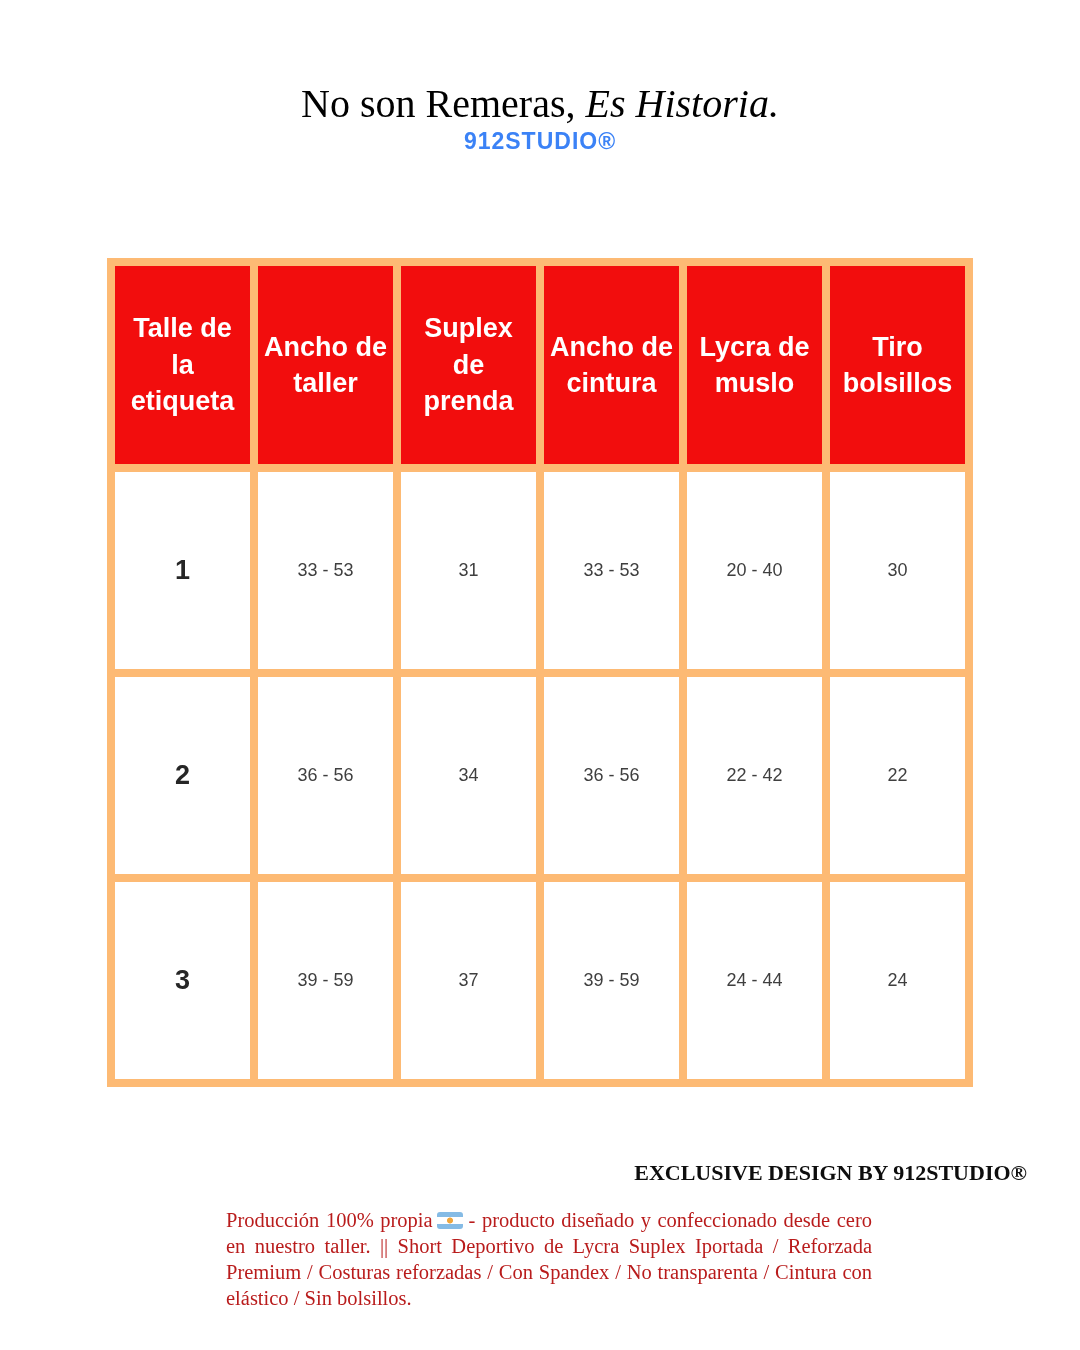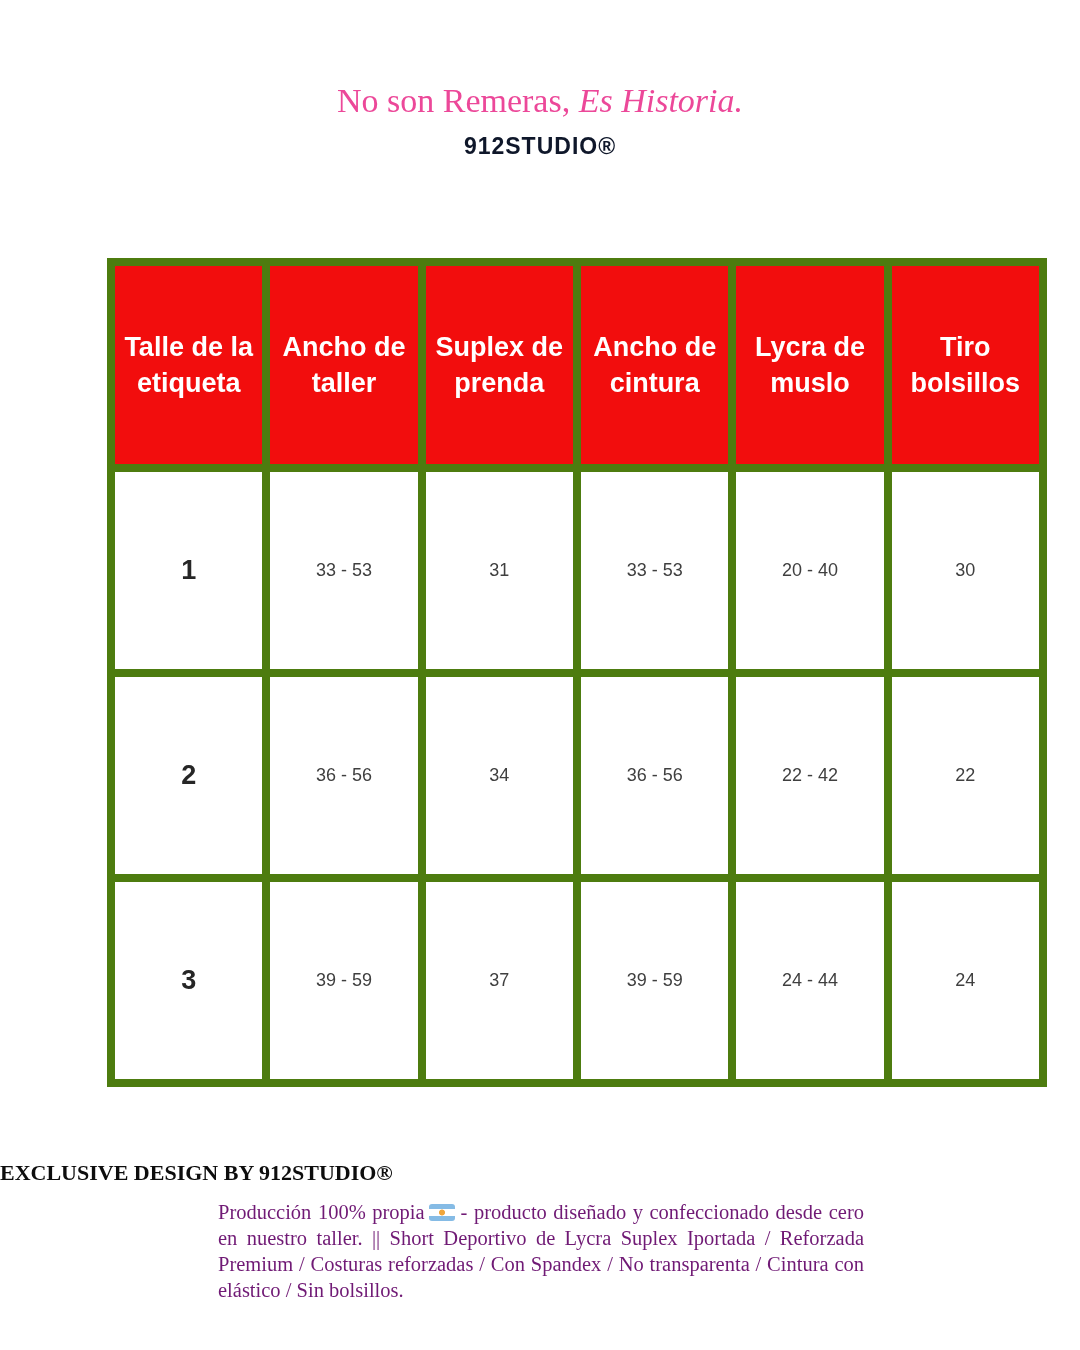--- a/index.html
+++ b/index.html
@@ -25,47 +25,47 @@
     top: 0;
     left: 0;
     width: 1080px;
     text-align: center;
   }
   .title {
     margin: 0;
     padding-top: 82px;
     font-family: "Liberation Serif", serif;
     font-weight: 400;
-    font-size: 34px;
+    font-size: 40px;
     line-height: 1.1;
-    color: #ec4899;
+    color: #000000;
     letter-spacing: 0px;
   }
   .title em {
     font-style: italic;
     font-weight: 400;
   }
   .brand {
-    margin-top: 14px;
+    margin-top: 2px;
     font-family: "Liberation Sans", sans-serif;
     font-weight: 700;
     font-size: 23px;
     letter-spacing: 1px;
-    color: #0f172a;
+    color: #3b82f6;
   }
 
   
   .size-table {
     position: absolute;
     left: 107px;
     top: 258px;
-    width: 940px;
+    width: 866px;
     border-collapse: separate;
     border-spacing: 8px;
-    background: #4d7c0f;
+    background: #fdba74;
     table-layout: fixed;
   }
   .size-table th {
     background: #f20d0d;
     color: #ffffff;
     font-family: "Liberation Sans", sans-serif;
     font-weight: 700;
     font-size: 27px;
     line-height: 1.35;
     text-align: center;
@@ -89,36 +89,36 @@
     color: #262626;
     font-size: 27px;
   }
 
   
   .footer-heading {
     position: absolute;
     top: 1160px;
     left: 0;
     width: 1027px;
-    text-align: left;
+    text-align: right;
     font-family: "Liberation Serif", serif;
     font-weight: 700;
     font-size: 22px;
     color: #0d0d0d;
   }
   .description {
     position: absolute;
     top: 1199px;
     left: 218px;
     width: 646px;
-    margin: 0;
+    margin: 8px;
     font-family: "Liberation Serif", serif;
     font-size: 20.5px;
     line-height: 26px;
-    color: #701a75;
+    color: #b91c1c;
     text-align: justify;
   }
   .flag {
     display: inline-block;
     width: 26px;
     height: 17px;
     border-radius: 3px;
     margin: 0 6px 0 4px;
     vertical-align: -2px;
     background:

